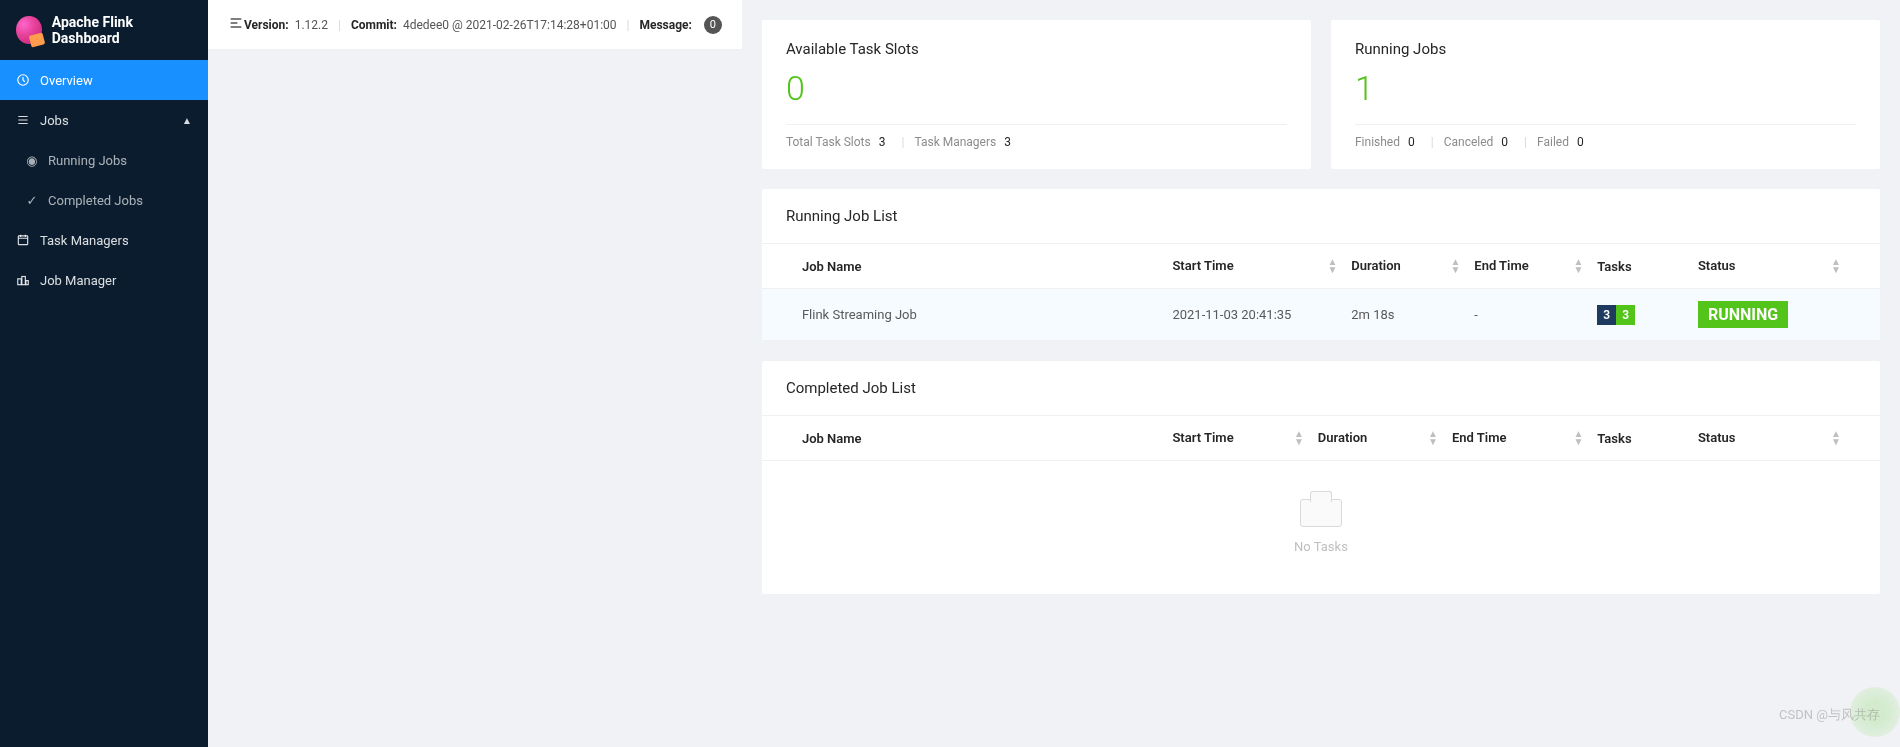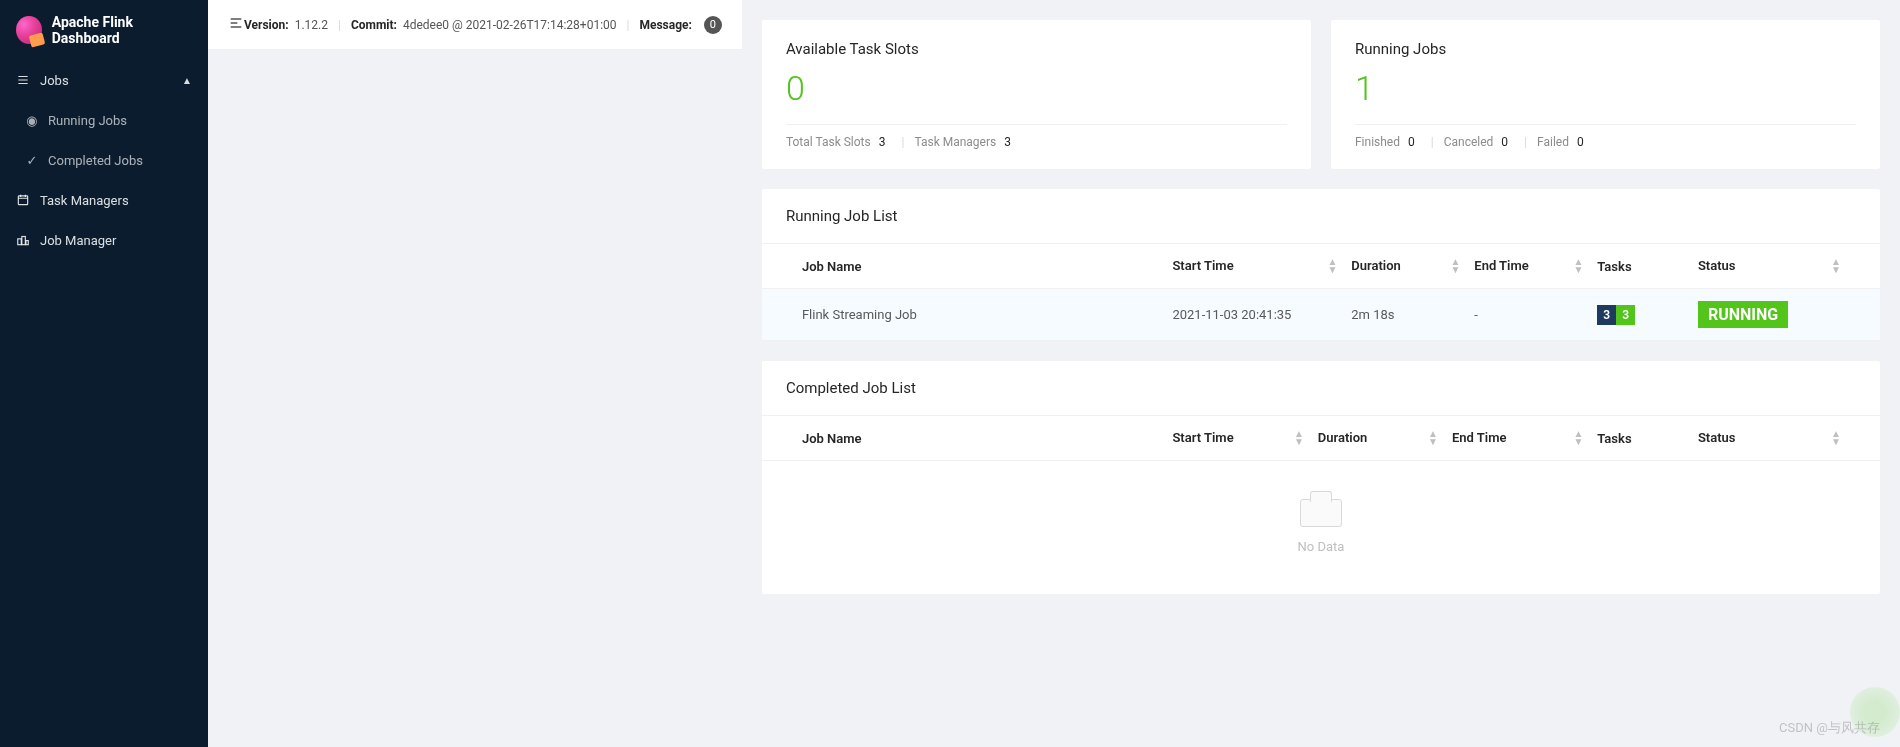--- a/index.html
+++ b/index.html
@@ -40,31 +40,38 @@
 .sort-ico { color:#bfbfbf; font-size:10px; float:right; line-height:8px; letter-spacing:-2px; }
 .task-badges { display:inline-flex; }
 .tb { color:#fff; font-size:12px; font-weight:600; padding:3px 6px; }
 .tb1 { background:#1e3a5f; }
 .tb2 { background:#52c41a; }
 .status-badge { background:#52c41a; color:#fff; font-weight:700; font-size:16px; padding:4px 10px; display:inline-block; }
 .empty { text-align:center; padding:30px 0 40px; color:#bfbfbf; font-size:13px; }
 .empty-box { width:50px; height:36px; margin:0 auto 12px; position:relative; }
 .empty-box::before { content:""; position:absolute; inset:8px 4px 0 4px; border:1px solid #d9d9d9; border-radius:3px; background:#fafafa; }
 .empty-box::after { content:""; position:absolute; top:0; left:14px; right:14px; height:10px; border:1px solid #d9d9d9; border-bottom:none; border-radius:3px 3px 0 0; background:#fafafa; }
-.watermark { position:fixed; right:20px; bottom:10px; font-size:13px; color:rgba(120,120,120,0.4); pointer-events:none; }
+.watermark { position:fixed; right:20px; bottom:23px; font-size:13px; color:rgba(120,120,120,0.4); pointer-events:none; }
 .wm-bubble { position:fixed; right:0; bottom:10px; width:50px; height:50px; border-radius:50%; background:radial-gradient(circle,#7ed957 30%,rgba(126,217,87,0.2)); opacity:0.25; pointer-events:none; }
 .ico-svg { width:14px; height:14px; display:inline-block; }
 </style>
 </head>
 <body>
 
 <div class="sidebar">
   <div class="logo-row">
     <div class="logo-icon"></div>
     <div class="logo-text">Apache Flink Dashboard</div>
+  </div>
+  <div class="nav-item active">
+    <span class="ico-svg"><svg viewBox="0 0 24 24" fill="none" stroke="currentColor" stroke-width="2">
+          <circle cx="12" cy="12" r="9"></circle>
+          <path d="M12 7v5l3 3"></path>
+        </svg></span>
+    <span>Overview</span>
   </div>
   <div class="nav-item">
     <span class="ico-svg"><svg viewBox="0 0 24 24" fill="none" stroke="currentColor" stroke-width="2">
           <path d="M4 6h16M4 12h16M4 18h16"></path>
         </svg></span>
     <span>Jobs</span>
     <span class="exp">▲</span>
   </div>
   <div class="nav-sub">
     <span class="ico">◉</span>
@@ -183,20 +190,20 @@
           <th style="width:13%"><span>Start Time</span><span class="sort-ico">▲<br>▼</span></th>
           <th style="width:12%"><span>Duration</span><span class="sort-ico">▲<br>▼</span></th>
           <th style="width:13%"><span>End Time</span><span class="sort-ico">▲<br>▼</span></th>
           <th style="width:9%"><span>Tasks</span></th>
           <th style="width:17%"><span>Status</span><span class="sort-ico">▲<br>▼</span></th>
         </tr>
           </thead>
       </table>
       <div class="empty">
         <div class="empty-box"></div>
-        <div>No Data</div>
+        <div>No Tasks</div>
       </div>
     </div>
   </div>
 </div>
 
 <div class="wm-bubble"></div>
 <div class="watermark">CSDN @与风共存</div>
 
 </body></html>

